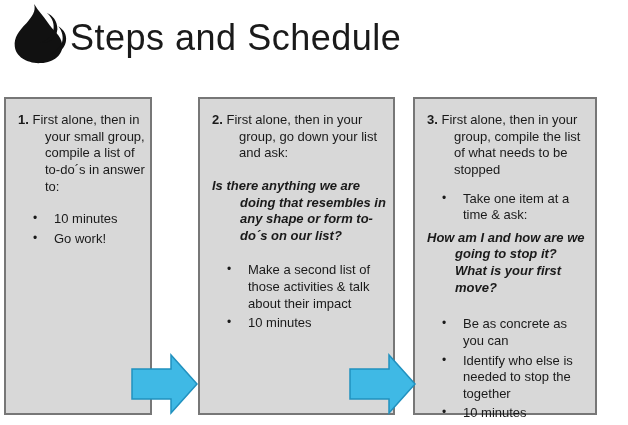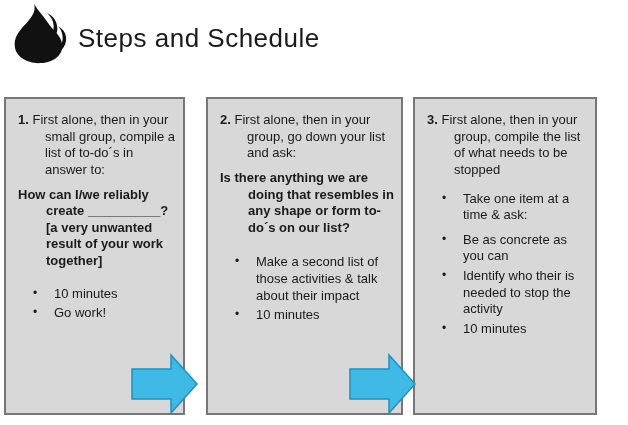--- a/index.html
+++ b/index.html
@@ -8,50 +8,50 @@
   .slide {
     position:relative; width:628px; height:425px;
     background:var(--page-bg, #ffffff); overflow:hidden;
   }
 
   
   .header { position:absolute; top:2px; left:8px; display:flex; align-items:center; }
   .logo { width:62px; height:64px; flex:0 0 auto; }
   .logo path { fill:var(--logo-color, #111); }
   .title {
-    margin-left:8px; margin-top:8px;
-    font-size:26px; line-height:1.1; color:var(--title-color, #1a1a1a);
+    margin-left:0; margin-top:8px;
+    font-size:36px; line-height:1.1; color:var(--title-color, #1a1a1a);
     letter-spacing:0.5px; white-space:nowrap;
   }
 
   
   .step-box {
     position:absolute; top:97px; height:318px;
     background:var(--box-fill, #d8d8d8);
     border:2px solid var(--box-border, #777);
     box-sizing:border-box;
     padding:13px 5px 6px 12px;
     font-size:13px; line-height:1.28;
   }
-  .box-1 { left:4px;   width:181px; }
-  .box-2 { left:206px; width:197px; }
+  .box-1 { left:4px;   width:148px; }
+  .box-2 { left:198px; width:197px; }
   .box-3 { left:413px; width:184px; }
 
   .numbered { margin:0; padding-left:27px; text-indent:-27px; }
   .numbered .num { font-weight:bold; }
 
   .question {
-    margin:8px 0 0 0; padding-left:28px; text-indent:-28px;
-    font-weight:bold; 
+    margin:16px 0 0 0; padding-left:28px; text-indent:-28px;
+    font-weight:bold; font-style:italic;
   }
   .question.tight { margin-top:6px; }
 
   .bullets { margin-top:16px; }
   .box-2 .bullets { margin-top:18px; }
-  .box-3 .bullets { margin-top:8px; }
+  .box-3 .bullets { margin-top:20px; }
   .bullet { position:relative; padding-left:36px; margin-bottom:3px; }
   .bullet::before {
     content:"\2022"; position:absolute; left:15px; top:0;
     font-size:12px;
   }
   .bullet.pre-q { margin-top:12px; margin-bottom:0; }
 
   
   .arrow { position:absolute; top:353px; width:68px; height:62px; z-index:5; }
   .arrow-1 { left:131px; }
@@ -67,42 +67,42 @@
     <svg class="logo" viewBox="0 0 64 64" aria-hidden="true">
       <path d="M27,1 C29,9 25,13 19,21 C11,29 6,36 7,45 C8,56 21,63 34,62 C48,61 57,53 56,43 C55,33 46,28 41,20 C37,14 31,8 27,1 Z"></path>
       <path d="M40,10 C46,15 49,23 46,31 C43,37 37,40 33,41 C41,42 50,37 51,27 C51,18 46,13 40,10 Z"></path>
       <path d="M52,24 C56,29 58,36 55,43 C52,48 47,51 44,52 C52,53 60,47 60,37 C60,30 56,27 52,24 Z"></path>
     </svg>
     <div class="title">Steps and Schedule</div>
   </div>
 
   <div class="step-box box-1">
     <p class="numbered"><span class="num">1.</span> <span>First alone, then in your small group, compile a list of to-do´s in answer to:</span></p>
-    <p class="question">How can I/we reliably create __________? [a very unwanted result of your work together]</p>
     <div class="bullets">
       <div class="bullet">10 minutes</div>
       <div class="bullet">Go work!</div>
     </div>
   </div>
 
   <div class="step-box box-2">
     <p class="numbered"><span class="num">2.</span> <span>First alone, then in your group, go down your list and ask:</span></p>
     <p class="question">Is there anything we are doing that resembles in any shape or form to-do´s on our list?</p>
     <div class="bullets">
       <div class="bullet">Make a second list of those activities &amp; talk about their impact</div>
       <div class="bullet">10 minutes</div>
     </div>
   </div>
 
   <div class="step-box box-3">
     <p class="numbered"><span class="num">3.</span> <span>First alone, then in your group, compile the list of what needs to be stopped</span></p>
     <div class="bullet pre-q">Take one item at a time &amp; ask:</div>
+    <p class="question tight">How am I and how are we going to stop it? What is your first move?</p>
     <div class="bullets">
       <div class="bullet">Be as concrete as you can</div>
-      <div class="bullet">Identify who their is needed to stop the activity</div>
+      <div class="bullet">Identify who else is needed to stop the together</div>
       <div class="bullet">10 minutes</div>
     </div>
   </div>
 
   <svg class="arrow arrow-1" viewBox="0 0 68 62" aria-hidden="true">
     <polygon points="1,16 40,16 40,2 66,31 40,60 40,46 1,46" fill="#3fb9e5"></polygon>
   </svg>
   <svg class="arrow arrow-2" viewBox="0 0 68 62" aria-hidden="true">
     <polygon points="1,16 40,16 40,2 66,31 40,60 40,46 1,46" fill="#3fb9e5"></polygon>
   </svg>

